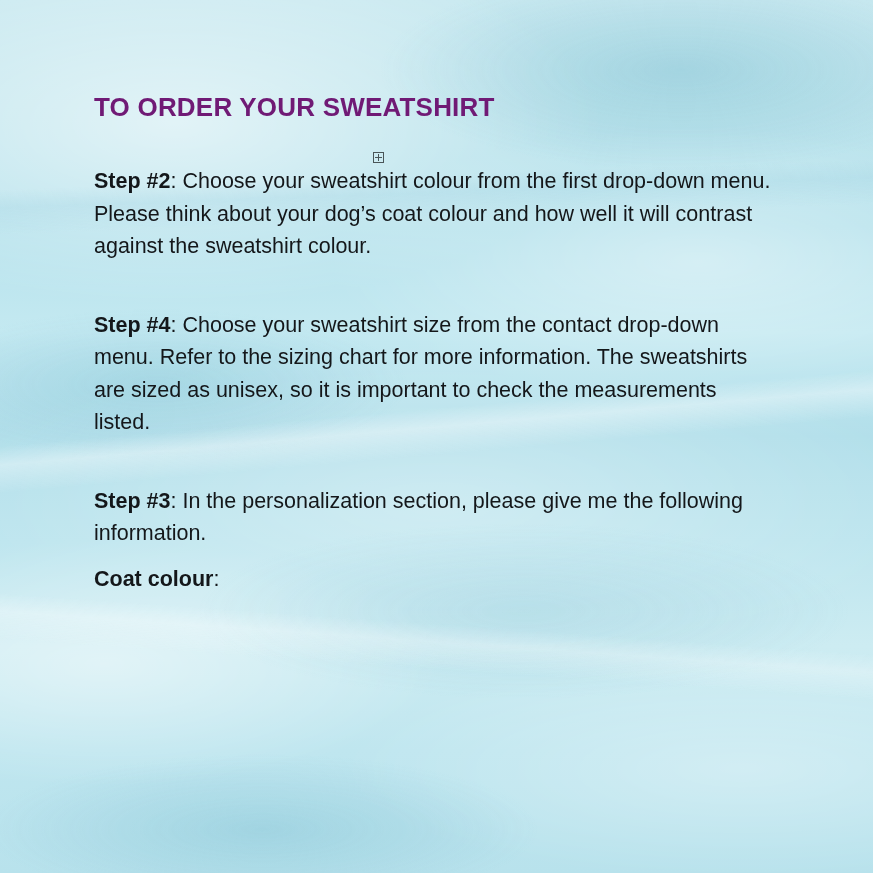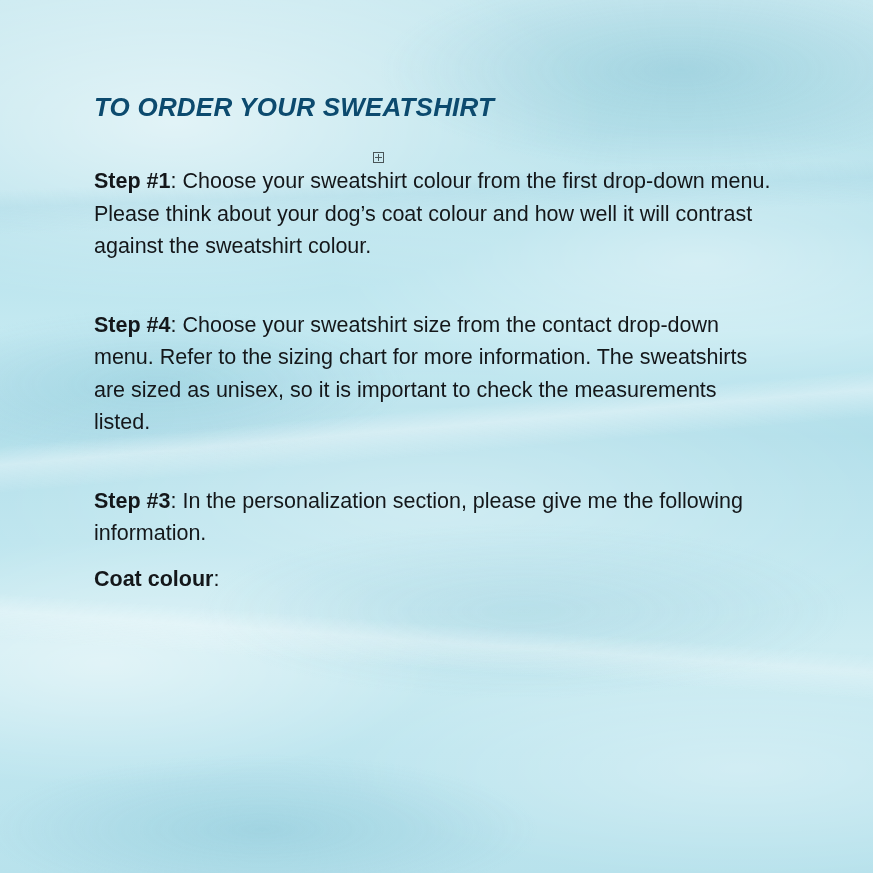--- a/index.html
+++ b/index.html
@@ -70,24 +70,23 @@
     position: absolute;
     left: 94px;
     top: 92px;
     width: 690px;
   }
 
   .doc-title {
     font-size: 26px;
     font-weight: bold;
     letter-spacing: 0.2px;
-    color: #0c4a6e;
+    color: #701a75;
     margin: 0 0 42px 0;
     line-height: 1.2;
-    font-style: italic;
   }
 
   .para {
     font-size: 21.5px;
     line-height: 32.5px;
     color: #14171a;
     margin: 0 0 30px 0;
     max-width: 680px;
   }
   .para.tight {
@@ -134,21 +133,21 @@
   <div class="wash wash-a"></div>
   <div class="wash wash-b"></div>
   <div class="wash wash-c"></div>
   <div class="wash wash-streaks"></div>
 
   <div class="content">
 
     <h1 class="doc-title">TO ORDER YOUR SWEATSHIRT</h1>
 
     <p class="para gap-big">
-      <span class="lbl">Step #1</span><span>: </span><span>Choose your sweatshirt colour from the first drop-down menu. Please think about your dog’s coat colour and how well it will contrast against the sweatshirt colour.</span>
+      <span class="lbl">Step #2</span><span>: </span><span>Choose your sweatshirt colour from the first drop-down menu. Please think about your dog’s coat colour and how well it will contrast against the sweatshirt colour.</span>
     </p>
 
     <p class="para gap-big">
       <span class="lbl">Step #4</span><span>: </span><span>Choose your sweatshirt size from the contact drop-down menu. Refer to the sizing chart for more information. The sweatshirts are sized as unisex, so it is important to check the measurements listed.</span>
     </p>
 
     <p class="para tight">
       <span class="lbl">Step #3</span><span>: </span><span>In the personalization section, please give me the following information.</span>
     </p>
 

